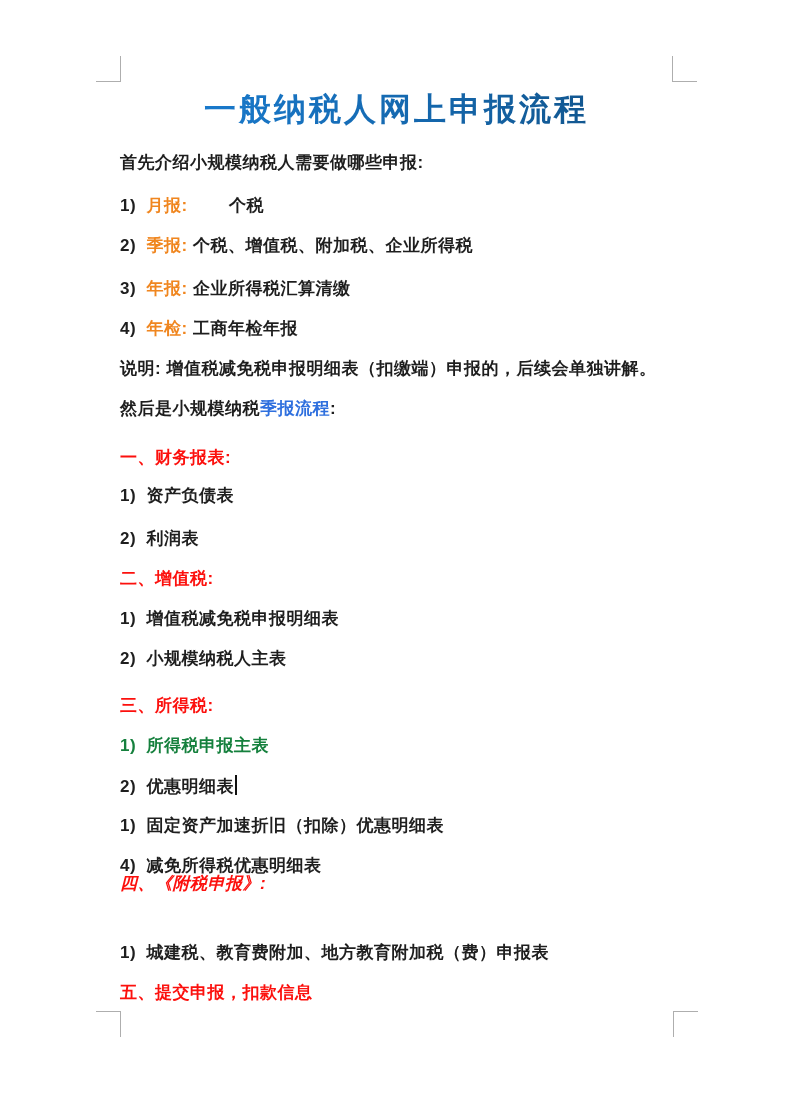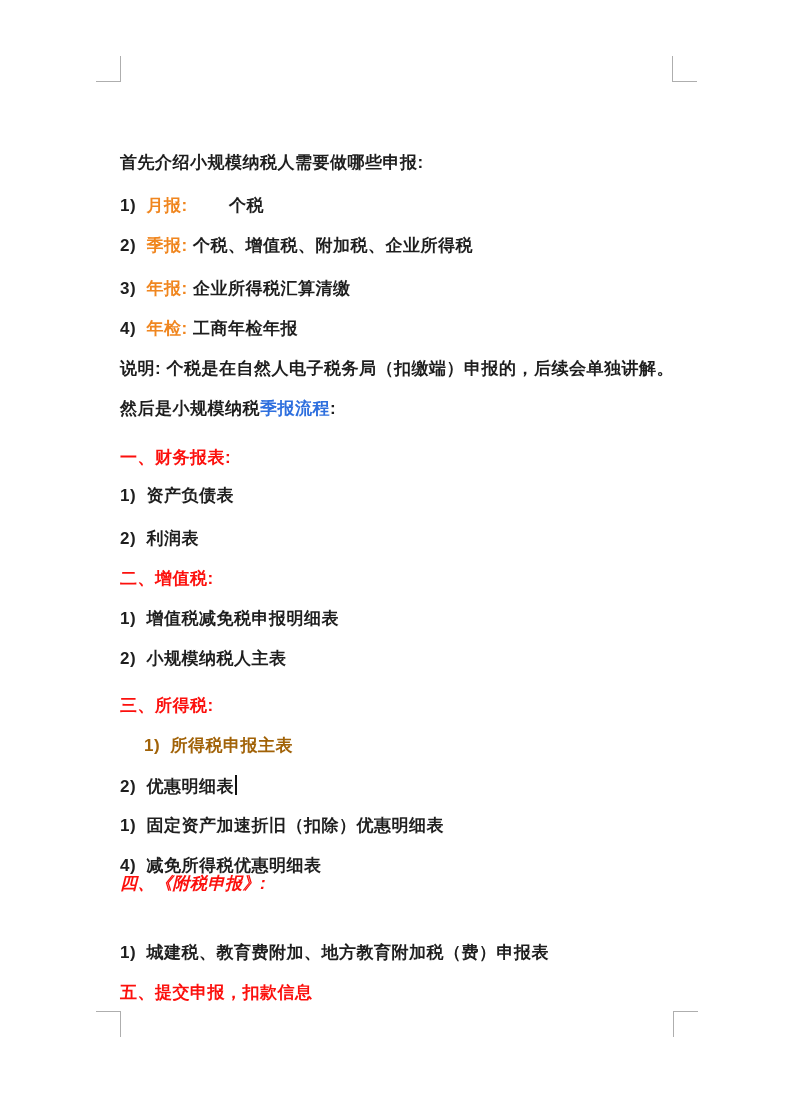--- a/index.html
+++ b/index.html
@@ -74,37 +74,38 @@
 </style>
 </head>
 <body>
 
 <div class="page">
   <div class="mark tl"></div>
   <div class="mark tr"></div>
   <div class="mark bl"></div>
   <div class="mark br"></div>
 
+  <div class="doc-title">一般纳税人网上申报流程</div>
 
   <div class="content">
       <div class="line" style="top: 152px;"><span style="color: rgb(30, 30, 30);">首先介绍小规模纳税人需要做哪些申报:</span></div>
       <div class="line" style="top: 195px;"><span style="color: rgb(30, 30, 30);">1)  </span><span style="color: rgb(240, 134, 31);">月报: </span><span style="color: rgb(30, 30, 30); margin-left: 36px;">个税</span></div>
       <div class="line" style="top: 235px;"><span style="color: rgb(30, 30, 30);">2)  </span><span style="color: rgb(240, 134, 31);">季报: </span><span style="color: rgb(30, 30, 30);">个税、增值税、附加税、企业所得税</span></div>
       <div class="line" style="top: 278px;"><span style="color: rgb(30, 30, 30);">3)  </span><span style="color: rgb(240, 134, 31);">年报: </span><span style="color: rgb(30, 30, 30);">企业所得税汇算清缴</span></div>
       <div class="line" style="top: 318px;"><span style="color: rgb(30, 30, 30);">4)  </span><span style="color: rgb(240, 134, 31);">年检: </span><span style="color: rgb(30, 30, 30);">工商年检年报</span></div>
-      <div class="line" style="top: 358px;"><span style="color: rgb(30, 30, 30);">说明: 个税是在自然人电子税务局（扣缴端）申报的，后续会单独讲解。</span></div>
+      <div class="line" style="top: 358px;"><span style="color: rgb(30, 30, 30);">说明: 增值税减免税申报明细表（扣缴端）申报的，后续会单独讲解。</span></div>
       <div class="line" style="top: 398px;"><span style="color: rgb(30, 30, 30);">然后是小规模纳税</span><span style="color: rgb(46, 111, 222);">季报流程</span><span style="color: rgb(30, 30, 30);">:</span></div>
       <div class="line" style="top: 447px;"><span style="color: rgb(252, 16, 13);">一、财务报表:</span></div>
       <div class="line" style="top: 485px;"><span style="color: rgb(30, 30, 30);">1)  资产负债表</span></div>
       <div class="line" style="top: 528px;"><span style="color: rgb(30, 30, 30);">2)  利润表</span></div>
       <div class="line" style="top: 568px;"><span style="color: rgb(252, 16, 13); margin-top: 44px;">二、增值税:</span></div>
       <div class="line" style="top: 608px;"><span style="color: rgb(30, 30, 30);">1)  增值税减免税申报明细表</span></div>
       <div class="line" style="top: 648px;"><span style="color: rgb(30, 30, 30);">2)  小规模纳税人主表</span></div>
       <div class="line" style="top: 695px;"><span style="color: rgb(252, 16, 13);">三、所得税:</span></div>
-      <div class="line" style="top: 735px;"><span style="color: #a16207; margin-left: 24px;">1)  所得税申报主表</span></div>
+      <div class="line" style="top: 735px;"><span style="color: #15803d;">1)  所得税申报主表</span></div>
       <div class="line" style="top: 775px;"><span style="color: rgb(30, 30, 30);">2)  优惠明细表</span><span class="caret"></span></div>
       <div class="line" style="top: 815px;"><span style="color: rgb(30, 30, 30);">1)  固定资产加速折旧（扣除）优惠明细表</span></div>
       <div class="line" style="top: 855px;"><span style="color: rgb(30, 30, 30);">4)  减免所得税优惠明细表</span></div>
       <div class="line" style="top: 873px; font-style: italic;"><span style="color: rgb(252, 16, 13);">四、《附税申报》:</span></div>
       <div class="line" style="top: 942px;"><span style="color: rgb(30, 30, 30);">1)  城建税、教育费附加、地方教育附加税（费）申报表</span></div>
       <div class="line" style="top: 982px;"><span style="color: rgb(252, 16, 13);">五、提交申报，扣款信息</span></div>
     </div>
 </div>
 
 </body></html>

